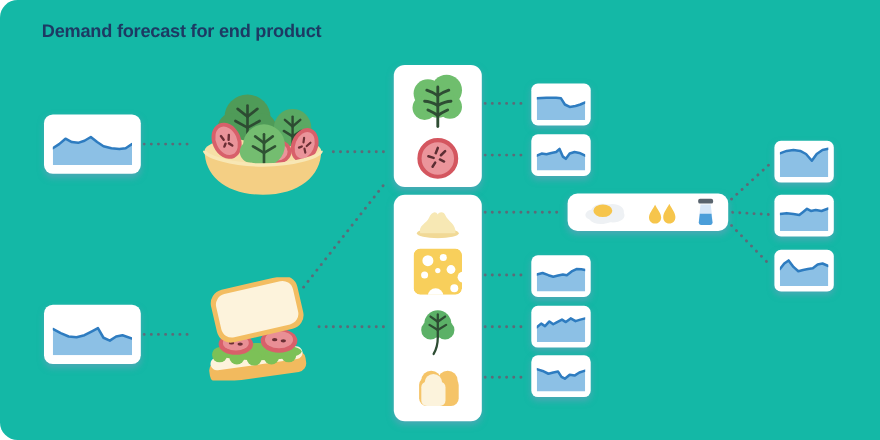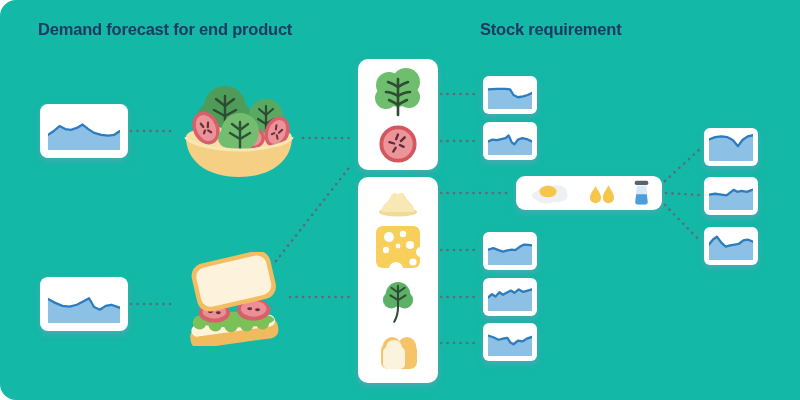--- a/index.html
+++ b/index.html
@@ -42,21 +42,20 @@
       <line x1="441" y1="193" x2="511" y2="193"></line>
       <line x1="441" y1="250" x2="478" y2="250"></line>
       <line x1="441" y1="297" x2="478" y2="297"></line>
       <line x1="441" y1="343" x2="478" y2="343"></line>
       <line x1="665" y1="181" x2="701" y2="148"></line>
       <line x1="666" y1="193" x2="699" y2="195"></line>
       <line x1="665" y1="205" x2="701" y2="242"></line>
     </svg>
 
   <h1 class="title" style="left:38px;top:20px">Demand forecast for end product</h1>
-  <h1 class="title" style="left:480px;top:20px">Stock requirement</h1>
 
   <div class="card demand" style="left:40px;top:104px">
     <div class="chart">
         <svg viewBox="0 0 100 60" preserveAspectRatio="none">
           <path d="M0,36.0 L8,30.0 L16,22.2 L24,27.0 L32,28.2 L40,25.2 L48,19.8 L56,27.0 L64,33.0 L74,36.0 L84,37.2 L92,36.0 L100,30.0 L100,60 L0,60 Z" fill="#8cc0e5"></path>
           <path d="M0,36.0 L8,30.0 L16,22.2 L24,27.0 L32,28.2 L40,25.2 L48,19.8 L56,27.0 L64,33.0 L74,36.0 L84,37.2 L92,36.0 L100,30.0" fill="none" stroke="#2e7cc0" stroke-width="2.3" stroke-linejoin="round" stroke-linecap="round" vector-effect="non-scaling-stroke"></path>
         </svg>
       </div>
   </div>
   <div class="card demand" style="left:40px;top:277px">

